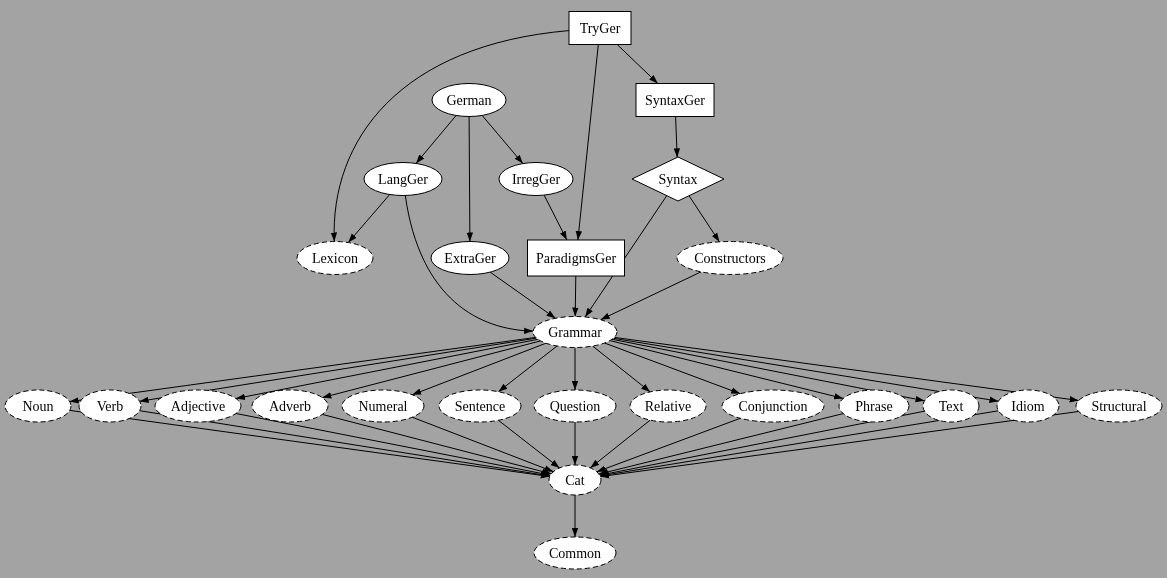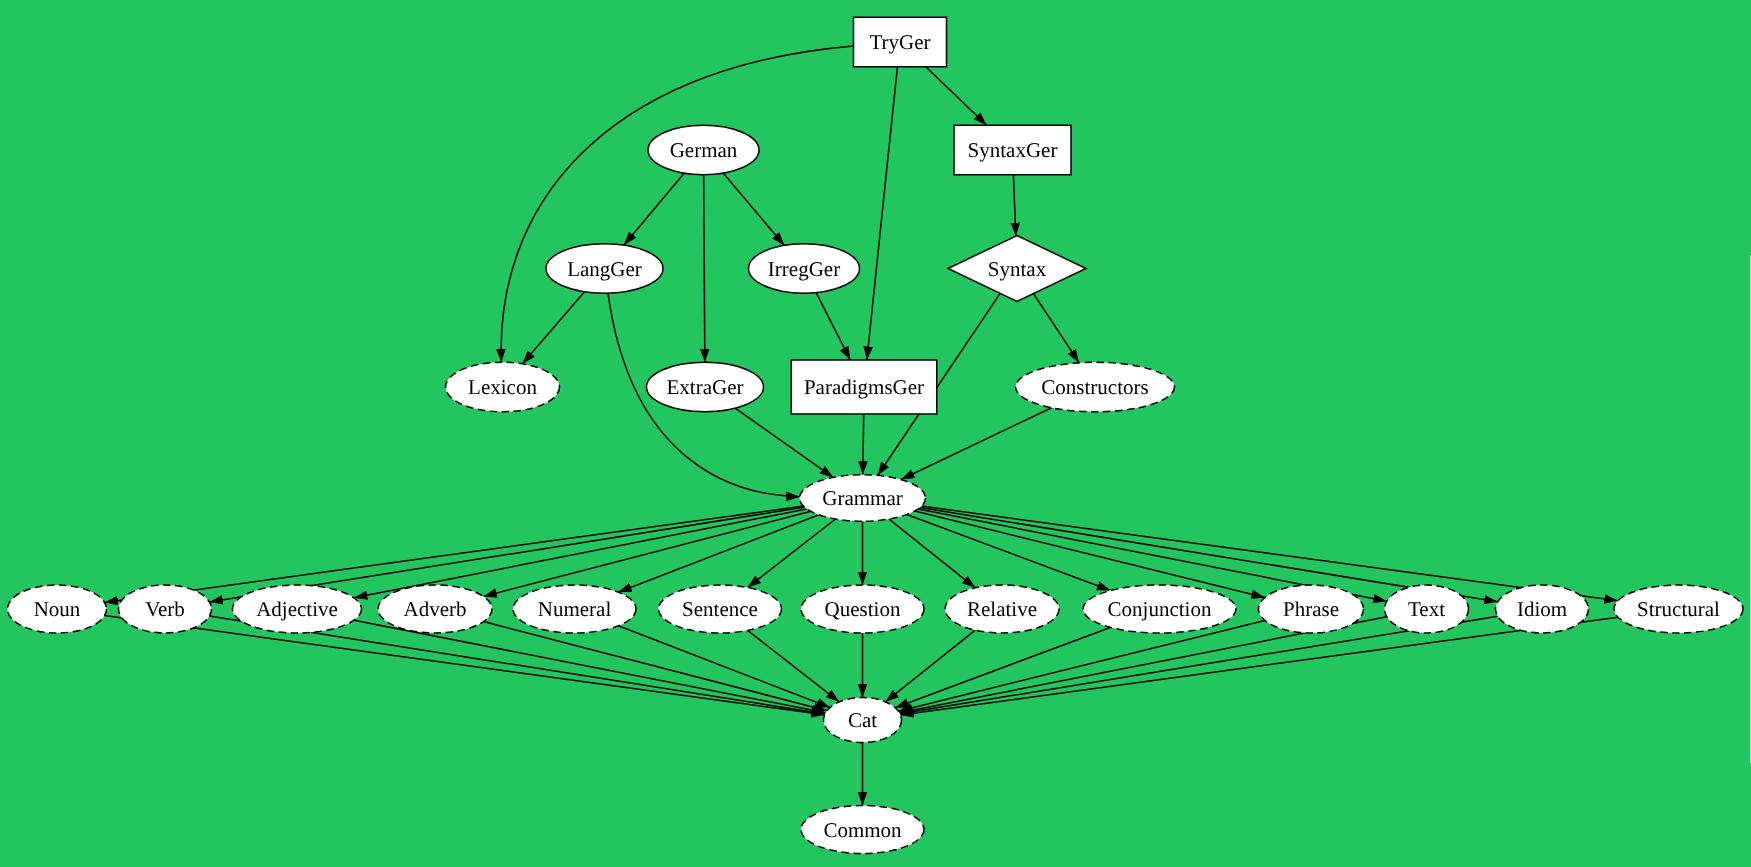--- a/index.html
+++ b/index.html
@@ -4,21 +4,21 @@
 <style>
   html, body {
     margin: 0;
     padding: 0;
     background: #ffffff;
   }
   .canvas {
     width: 1167px;
     height: 578px;
     position: relative;
-    background: #22c55e;
+    background: #a3a3a3;
   }
   svg { display: block; }
   .edge {
     fill: none;
     stroke: #000000;
     stroke-width: 1;
   }
   .shape {
     fill: #ffffff;
     stroke: #000000;

